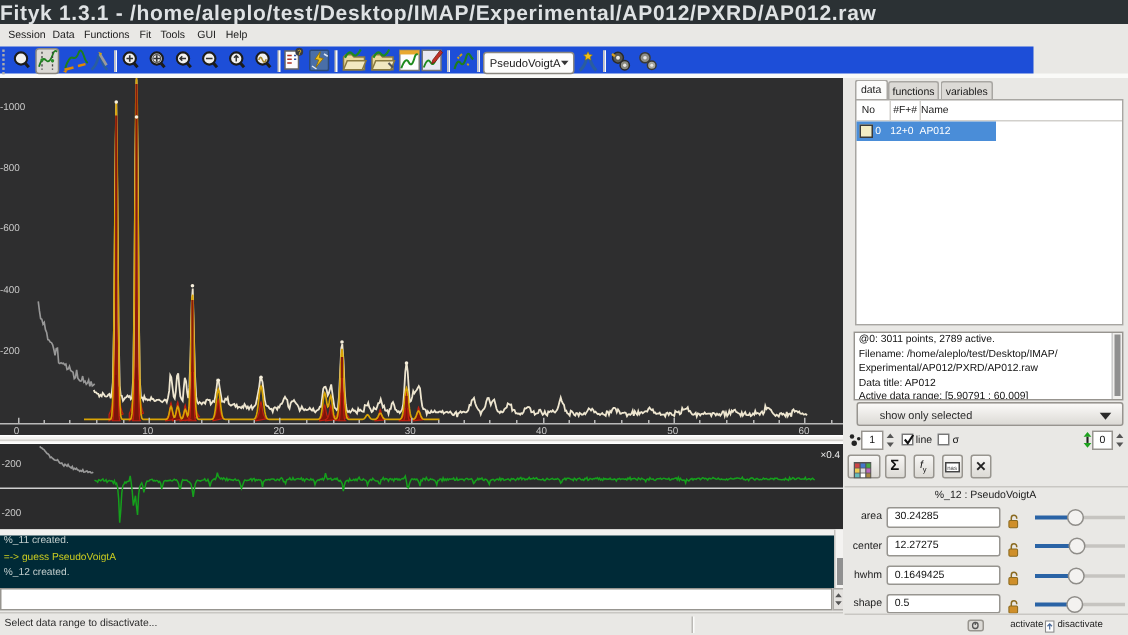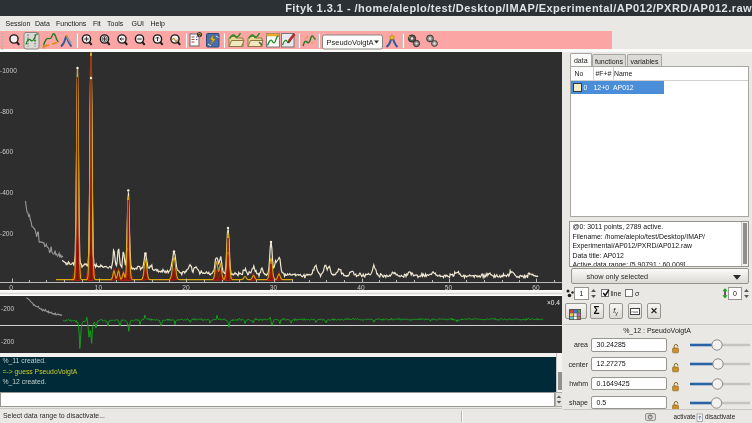--- a/index.html
+++ b/index.html
@@ -4,34 +4,34 @@
 html,body { width:752px; height:423px; }
 body { font-family:"Liberation Sans", sans-serif; background:#e9e8e5; overflow:hidden; }
 #win { position:relative; width:752px; height:423px; }
 .abs { position:absolute; }
 .t7 { font-size:7px; color:#1a1a1a; }
 </style></head>
 <body>
 <div id="win">
 
 <div class="abs" style="left:0;top:0;width:752px;height:16px;background:#2b3134">
-  <div id="ttl" style="text-align:right;font-size:11px;font-weight:bold;color:#dfe2e4;line-height:16.5px;letter-spacing:0.46px">Fityk 1.3.1 - /home/aleplo/test/Desktop/IMAP/Experimental/AP012/PXRD/AP012.raw</div>
+  <div id="ttl" style="text-align:left;font-size:14px;font-weight:bold;color:#dfe2e4;line-height:16.5px;letter-spacing:0.46px">Fityk 1.3.1 - /home/aleplo/test/Desktop/IMAP/Experimental/AP012/PXRD/AP012.raw</div>
 </div>
 
 <div class="abs" style="left:0;top:16px;width:752px;height:15px;background:#e9e8e5">
   <div class="abs t7" style="left:5.5px;top:0;line-height:15px">Session</div>
   <div class="abs t7" style="left:35px;top:0;line-height:15px">Data</div>
   <div class="abs t7" style="left:56px;top:0;line-height:15px">Functions</div>
   <div class="abs t7" style="left:93px;top:0;line-height:15px">Fit</div>
   <div class="abs t7" style="left:107px;top:0;line-height:15px">Tools</div>
   <div class="abs t7" style="left:131.5px;top:0;line-height:15px">GUI</div>
   <div class="abs t7" style="left:150.5px;top:0;line-height:15px">Help</div>
 </div>
 
-<div class="abs" style="left:0;top:31px;width:612px;height:21px;background:#fca5a5">
+<div class="abs" style="left:0;top:31px;width:689px;height:21px;background:#1d4ed8">
   <div class="abs" style="left:0;top:17.5px;width:752px;height:3.5px;background:#fafaf8"></div>
   <svg width="752" height="21" viewBox="0 31 752 21" style="position:absolute;left:0;top:0">
         <g fill="#b0aeaa">
           <rect x="1.5" y="33" width="1.6" height="1.6"></rect>
           <rect x="1.5" y="36" width="1.6" height="1.6"></rect>
           <rect x="1.5" y="39" width="1.6" height="1.6"></rect>
           <rect x="1.5" y="42" width="1.6" height="1.6"></rect>
           <rect x="1.5" y="45" width="1.6" height="1.6"></rect>
           <rect x="1.5" y="48" width="1.6" height="1.6"></rect>
         </g>

